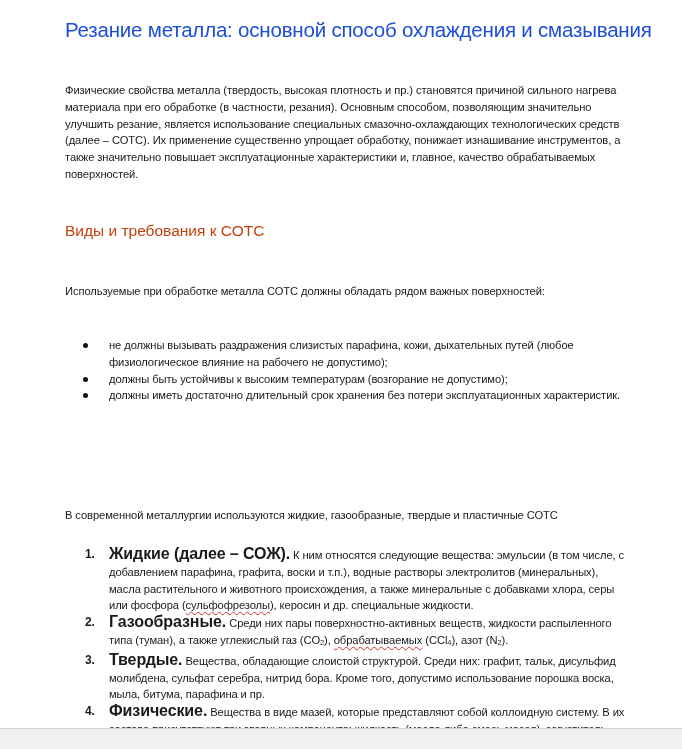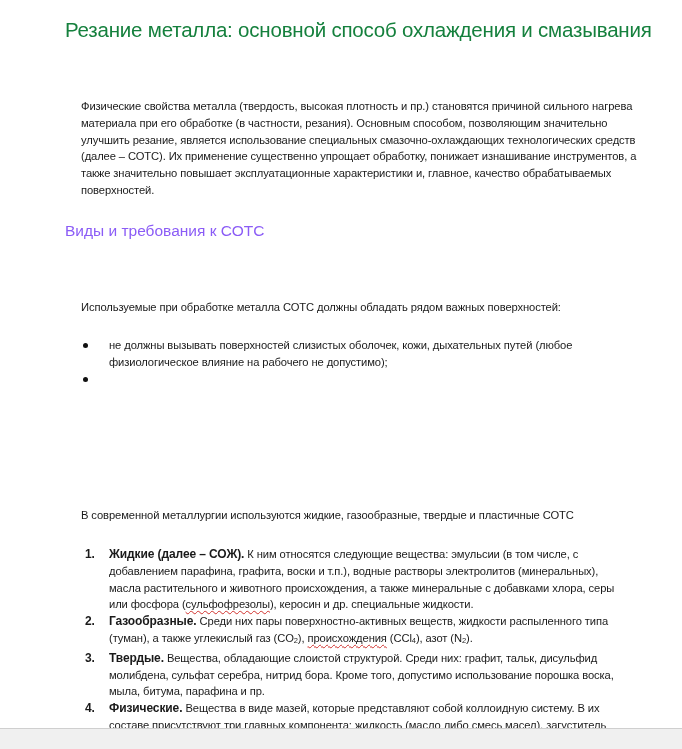--- a/index.html
+++ b/index.html
@@ -30,41 +30,41 @@
       width: 570px;
     }
     .title {
       position: absolute;
       top: 18px;
       left: 0;
       font-size: 20.5px;
       font-weight: normal;
       letter-spacing: -0.2px;
       white-space: nowrap;
-      color: #15803d;
+      color: #1d4ed8;
       margin: 0;
     }
     .para {
       position: absolute;
       left: 0;
       width: 565px;
       font-size: 11.2px;
       line-height: 16.8px;
-      margin: 16px;
+      margin: 0;
       letter-spacing: -0.1px;
     }
     .intro { top: 82px; }
     .h2 {
       position: absolute;
       top: 222px;
       left: 0;
       font-size: 15.5px;
       font-weight: normal;
       margin: 0;
-      color: #8b5cf6;
+      color: #c2410c;
     }
     .req-intro { top: 283px; }
     ul.bullets {
       position: absolute;
       top: 337px;
       left: 17px;
       width: 548px;
       margin: 0;
       padding: 0;
       list-style: none;
@@ -78,21 +78,21 @@
     }
     ul.bullets li .bullet {
       position: absolute;
       left: 1px;
       top: 6px;
       width: 5px;
       height: 5px;
       border-radius: 50%;
       background: #111;
     }
-    .types-intro { top: 491px; }
+    .types-intro { top: 507px; }
     ol.types {
       position: absolute;
       top: 546px;
       left: 20px;
       width: 545px;
       margin: 0;
       padding: 0;
       list-style: none;
     }
     ol.types li {
@@ -104,21 +104,21 @@
     }
     ol.types li .num {
       position: absolute;
       left: 0;
       top: 0;
       font-weight: bold;
       font-size: 12px;
     }
     ol.types li .term {
       font-weight: bold;
-      font-size: 12px;
+      font-size: 16px;
     }
     .squiggle {
       text-decoration: underline wavy #d0312d;
       text-decoration-thickness: 1px;
       text-underline-offset: 2px;
     }
     sub { font-size: 7.5px; vertical-align: -1px; }
     .bottom-bar {
       position: absolute;
       left: 0;
@@ -139,37 +139,42 @@
 
     <p class="para intro">Физические свойства металла (твердость, высокая плотность и пр.) становятся причиной сильного нагрева материала при его обработке (в частности, резания). Основным способом, позволяющим значительно улучшить резание, является использование специальных смазочно-охлаждающих технологических средств (далее – СОТС). Их применение существенно упрощает обработку, понижает изнашивание инструментов, а также значительно повышает эксплуатационные характеристики и, главное, качество обрабатываемых поверхностей.</p>
 
     <h2 class="h2">Виды и требования к СОТС</h2>
 
     <p class="para req-intro">Используемые при обработке металла СОТС должны обладать рядом важных поверхностей:</p>
 
     <ul class="bullets">
       <li>
         <span class="bullet"></span>
-        <span>не должны вызывать поверхностей слизистых оболочек, кожи, дыхательных путей (любое физиологическое влияние на рабочего не допустимо);</span>
+        <span>не должны вызывать раздражения слизистых парафина, кожи, дыхательных путей (любое физиологическое влияние на рабочего не допустимо);</span>
       </li>
       <li>
         <span class="bullet"></span>
+        <span>должны быть устойчивы к высоким температурам (возгорание не допустимо);</span>
+      </li>
+      <li>
+        <span class="bullet"></span>
+        <span>должны иметь достаточно длительный срок хранения без потери эксплуатационных характеристик.</span>
       </li>
     </ul>
 
     <p class="para types-intro">В современной металлургии используются жидкие, газообразные, твердые и пластичные СОТС</p>
 
     <ol class="types">
       <li>
         <span class="num">1.</span>
         <span class="term">Жидкие (далее – СОЖ).</span><span> К ним относятся следующие вещества: эмульсии (в том числе, с добавлением парафина, графита, воски и т.п.), водные растворы электролитов (минеральных), масла растительного и животного происхождения, а также минеральные с добавками хлора, серы или фосфора (</span><span class="squiggle">сульфофрезолы</span><span>), керосин и др. специальные жидкости.</span>
       </li>
       <li>
         <span class="num">2.</span>
-        <span class="term">Газообразные.</span><span> Среди них пары поверхностно-активных веществ, жидкости распыленного типа (туман), а также углекислый газ (CO</span><sub>2</sub><span>), </span><span class="squiggle">происхождения</span><span> (CCl</span><sub>4</sub><span>), азот (N</span><sub>2</sub><span>).</span>
+        <span class="term">Газообразные.</span><span> Среди них пары поверхностно-активных веществ, жидкости распыленного типа (туман), а также углекислый газ (CO</span><sub>2</sub><span>), </span><span class="squiggle">обрабатываемых</span><span> (CCl</span><sub>4</sub><span>), азот (N</span><sub>2</sub><span>).</span>
       </li>
       <li>
         <span class="num">3.</span>
         <span class="term">Твердые.</span><span> Вещества, обладающие слоистой структурой. Среди них: графит, тальк, дисульфид молибдена, сульфат серебра, нитрид бора. Кроме того, допустимо использование порошка воска, мыла, битума, парафина и пр.</span>
       </li>
       <li>
         <span class="num">4.</span>
         <span class="term">Физические.</span><span> Вещества в виде мазей, которые представляют собой коллоидную систему. В их составе присутствуют три главных компонента: жидкость (масло либо смесь масел), загуститель</span>
       </li>
     </ol>

